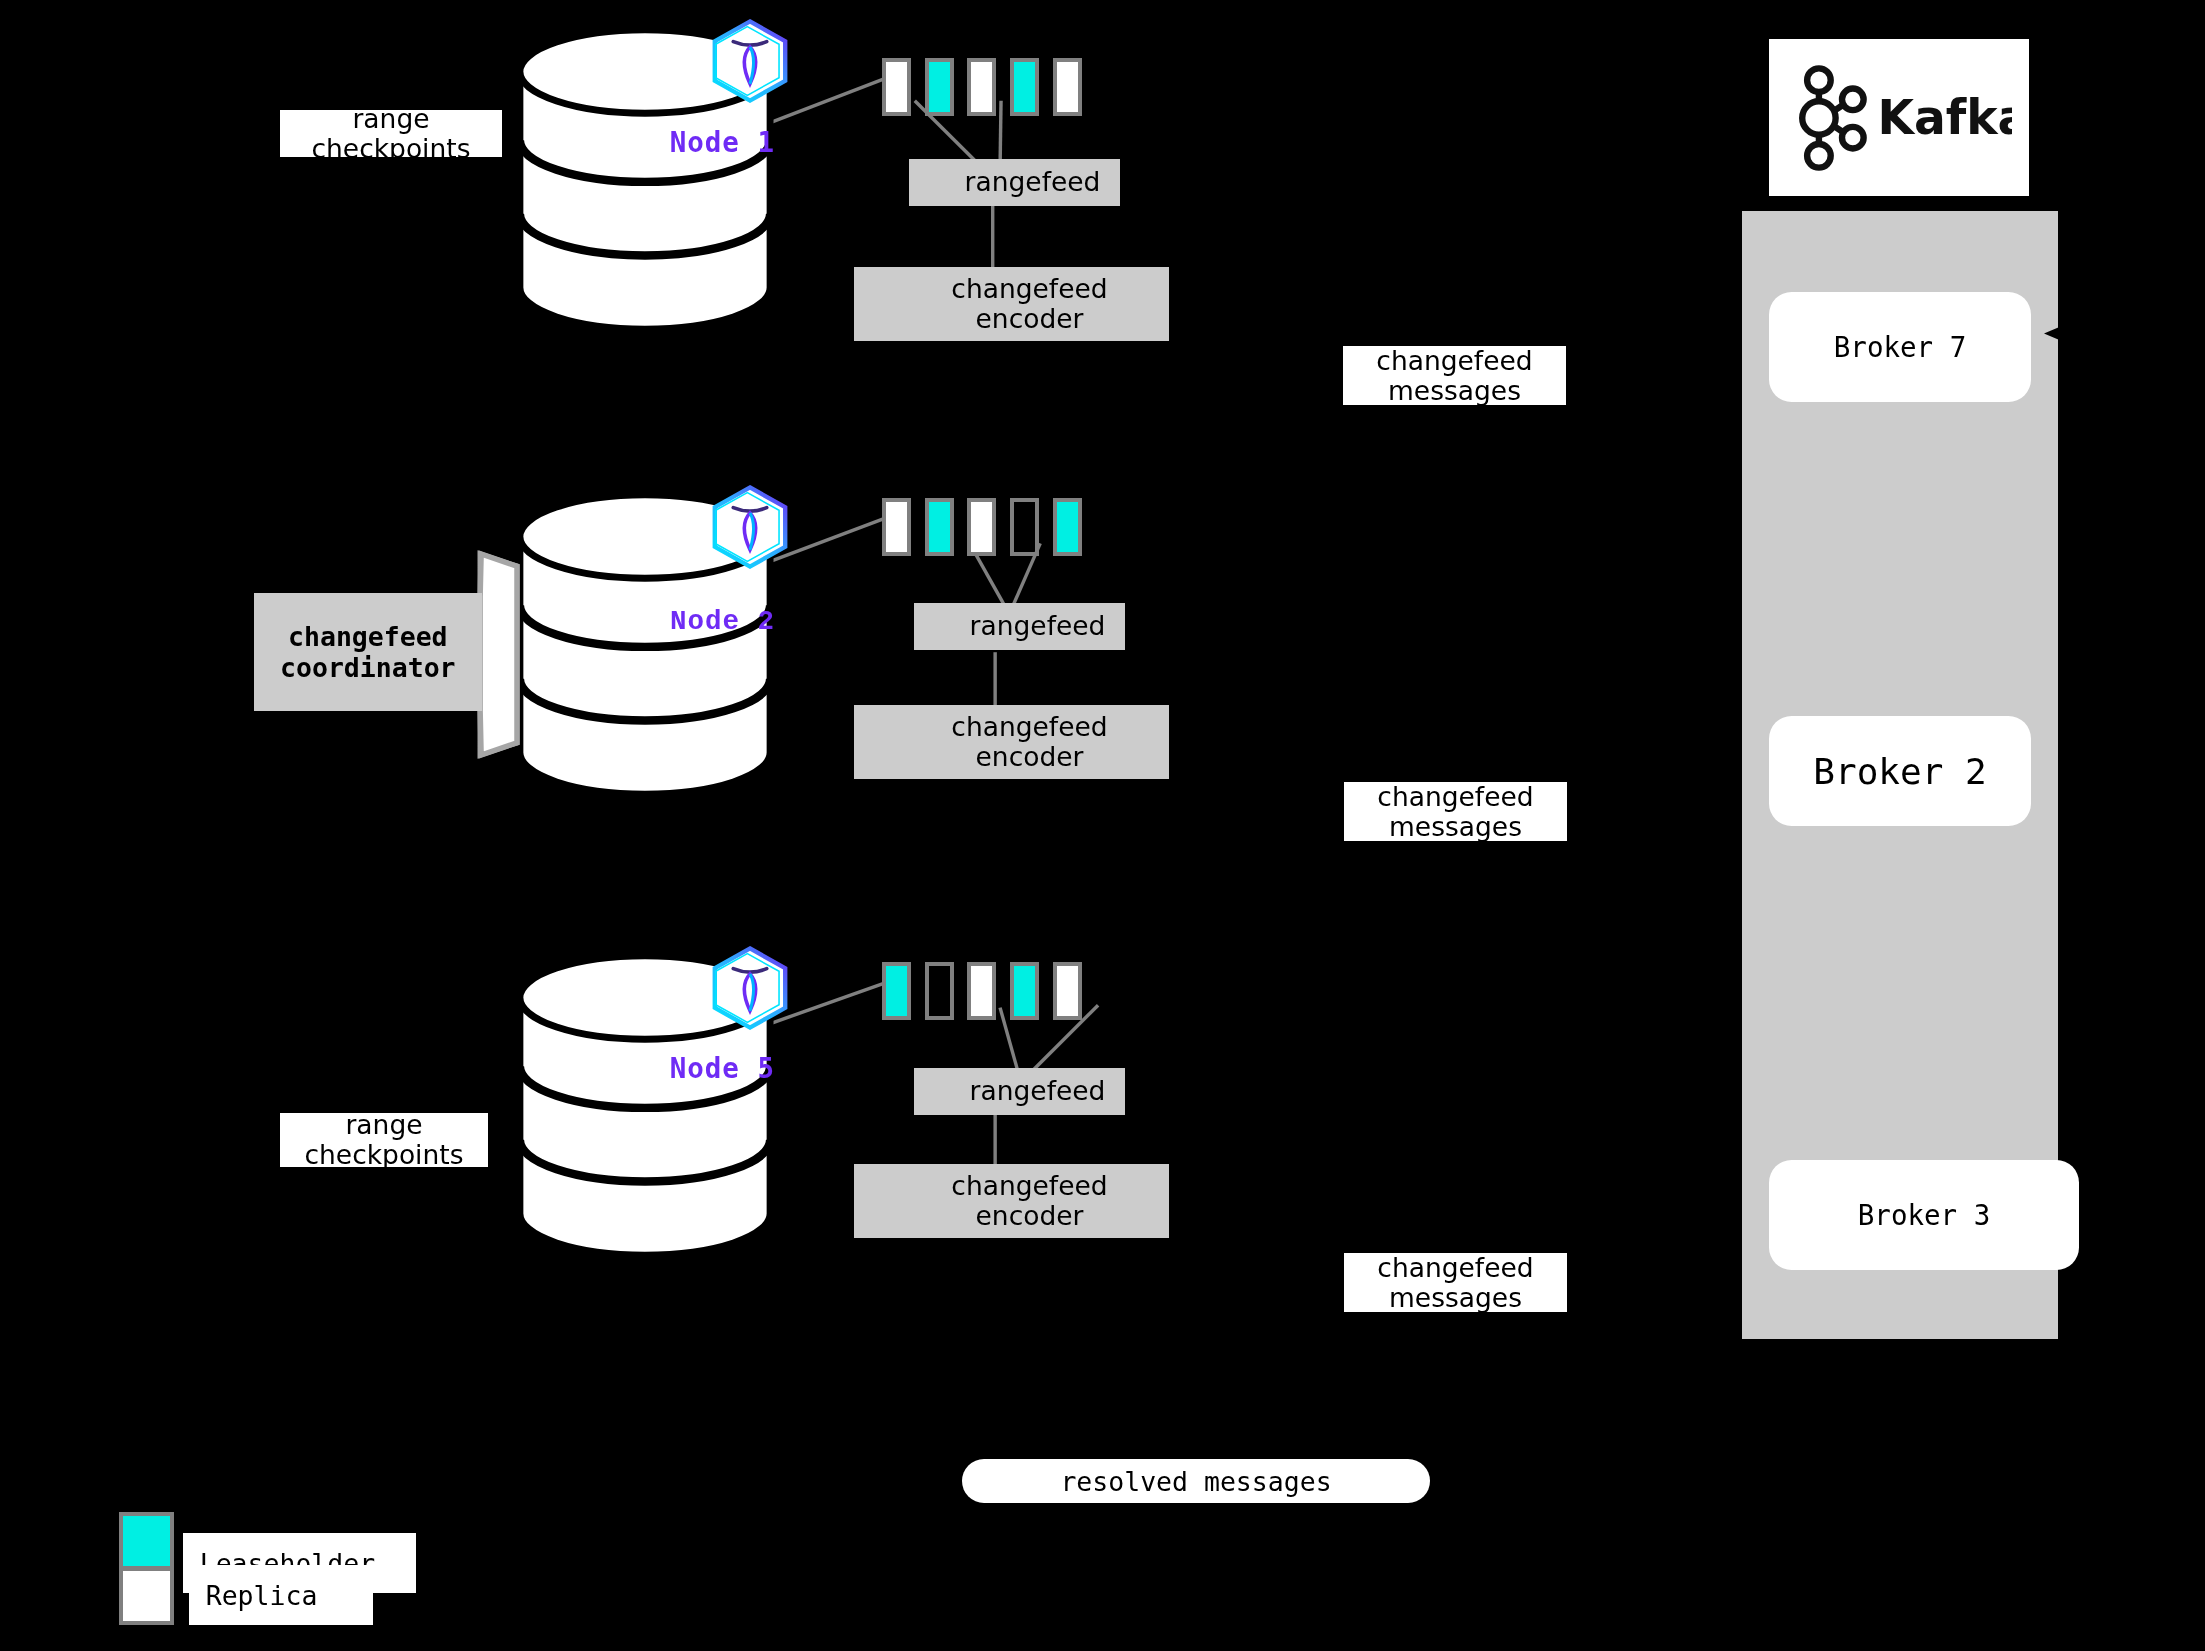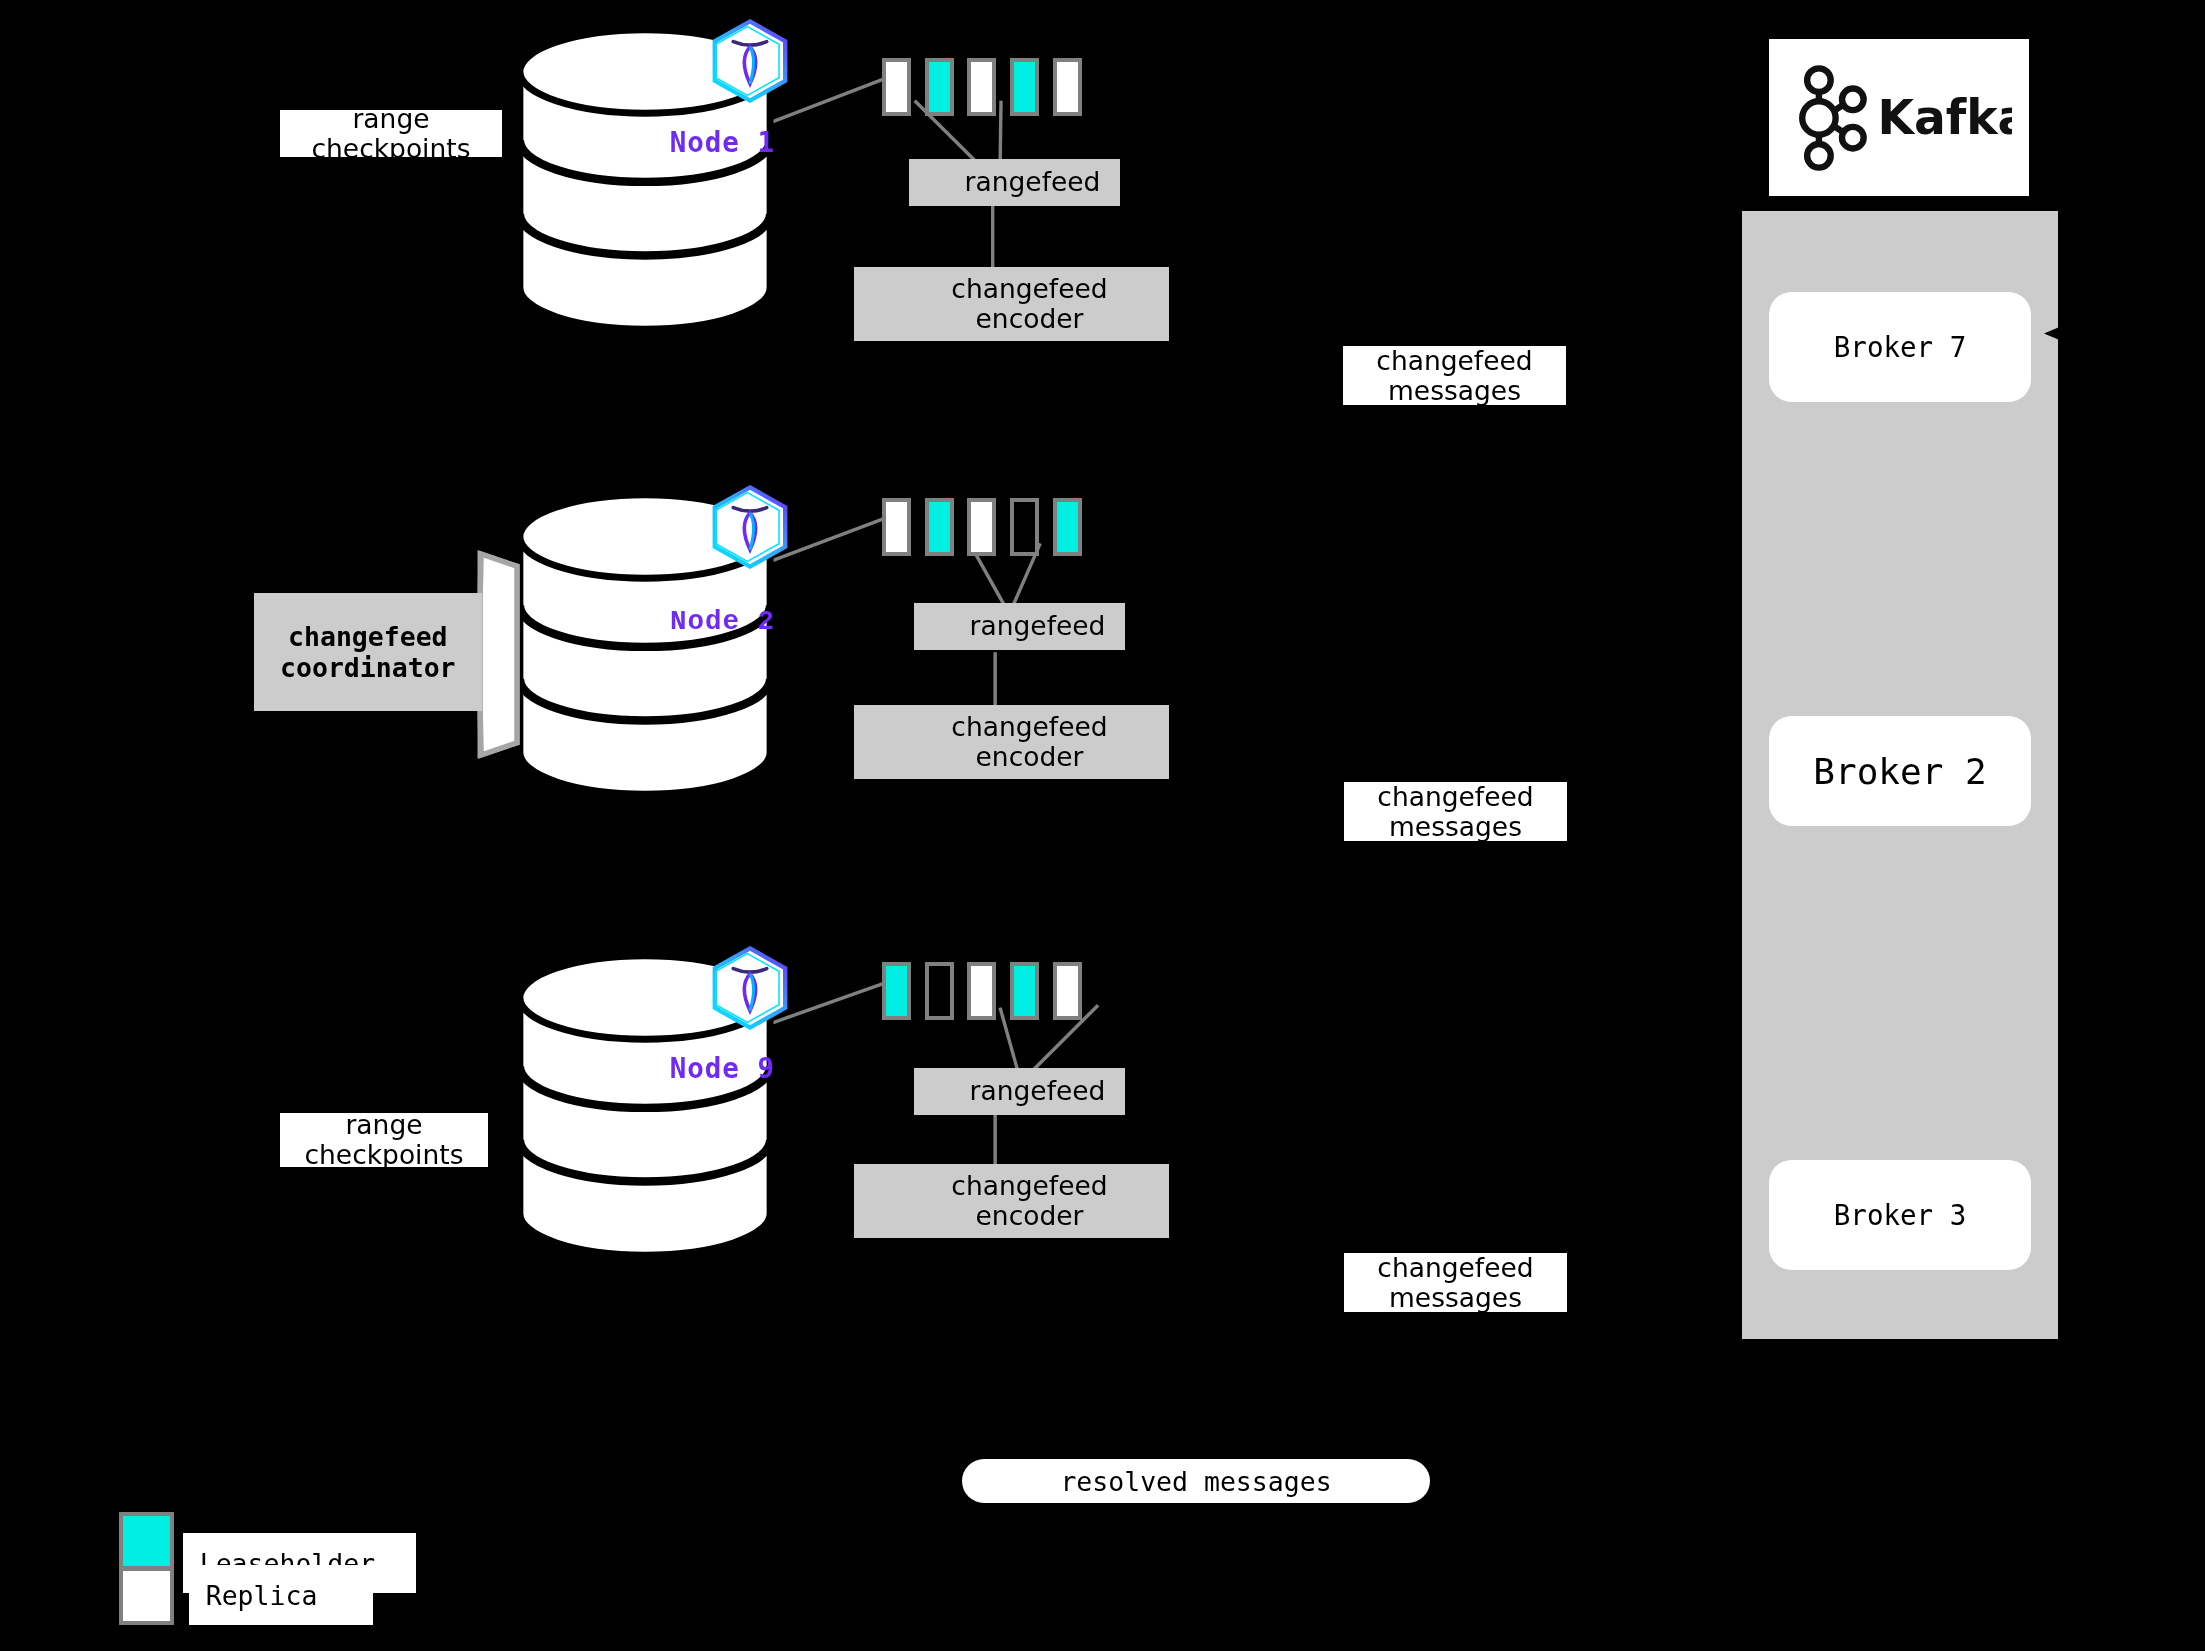--- a/index.html
+++ b/index.html
@@ -211,21 +211,21 @@
     </div>
   </div>
 
   <div class="cyl" style="left:515px;top:951px;">
     <svg width="260" height="309" viewBox="0 0 530 630">
       <path d="M10 95 L10 535 A255 85 0 0 0 520 535 L520 95 Z" fill="#fff" stroke="#000" stroke-width="14"></path>
       <ellipse cx="265" cy="95" rx="255" ry="85" fill="#fff" stroke="#000" stroke-width="14"></ellipse>
       <path d="M10 235 A255 85 0 0 0 520 235" fill="none" stroke="#000" stroke-width="17"></path>
       <path d="M10 385 A255 85 0 0 0 520 385" fill="none" stroke="#000" stroke-width="17"></path>
     </svg>
-    <div class="node-name" style="top:101px;font-size:27.5px;">Node 9</div>
+    <div class="node-name" style="top:101px;font-size:27.5px;">Node 5</div>
   </div>
   <div class="abs" style="left:706px;top:944px;">
     <svg width="88" height="88" viewBox="0 0 100 100">
       <defs>
         <linearGradient id="hexg3" x1="0" y1="1" x2="1" y2="0">
           <stop offset="0%" stop-color="#00e5ff"></stop>
             <stop offset="55%" stop-color="#2fa8ff"></stop>
           <stop offset="100%" stop-color="#6f2bf5"></stop>
         </linearGradient>
       </defs>
@@ -284,21 +284,21 @@
         <path d="M67 154 L67 173"></path>
         <path d="M97 106 L118 92"></path>
         <path d="M97 136 L118 150"></path>
       </g>
       <text x="186" y="152" font-family="DejaVu Sans, sans-serif" font-size="96" font-weight="bold" fill="#111">Kafka</text>
     </svg>
   </div>
 
   <div class="broker" style="left:1769px;top:292px;width:262px;height:110px;font-size:27.5px;">Broker 7</div>
   <div class="broker" style="left:1769px;top:716px;width:262px;height:110px;font-size:36px;">Broker 2</div>
-  <div class="broker" style="left:1769px;top:1160px;width:262px;height:110px;font-size:27.5px;">Broker 3</div>
+  <div class="broker" style="left:1769px;top:1160px;width:310px;height:110px;font-size:27.5px;">Broker 3</div>
 
   <div class="pill" style="left:962px;top:1459px;width:468px;height:44px;border-radius:29px;font-size:26.5px;">resolved messages</div>
 
   <div class="legend-swatch" style="left:119px;top:1512px;background:#00efe3;"></div>
   <div class="legend-text" style="left:183px;top:1509px;width:216px;height:60px;font-size:26.5px;margin-top:24px;">Leaseholder</div>
 
   <div class="legend-swatch" style="left:119px;top:1567px;background:#ffffff;"></div>
   <div class="legend-text" style="left:189px;top:1565px;width:167px;height:60px;font-size:26.5px;">Replica</div>
 
 </div>

